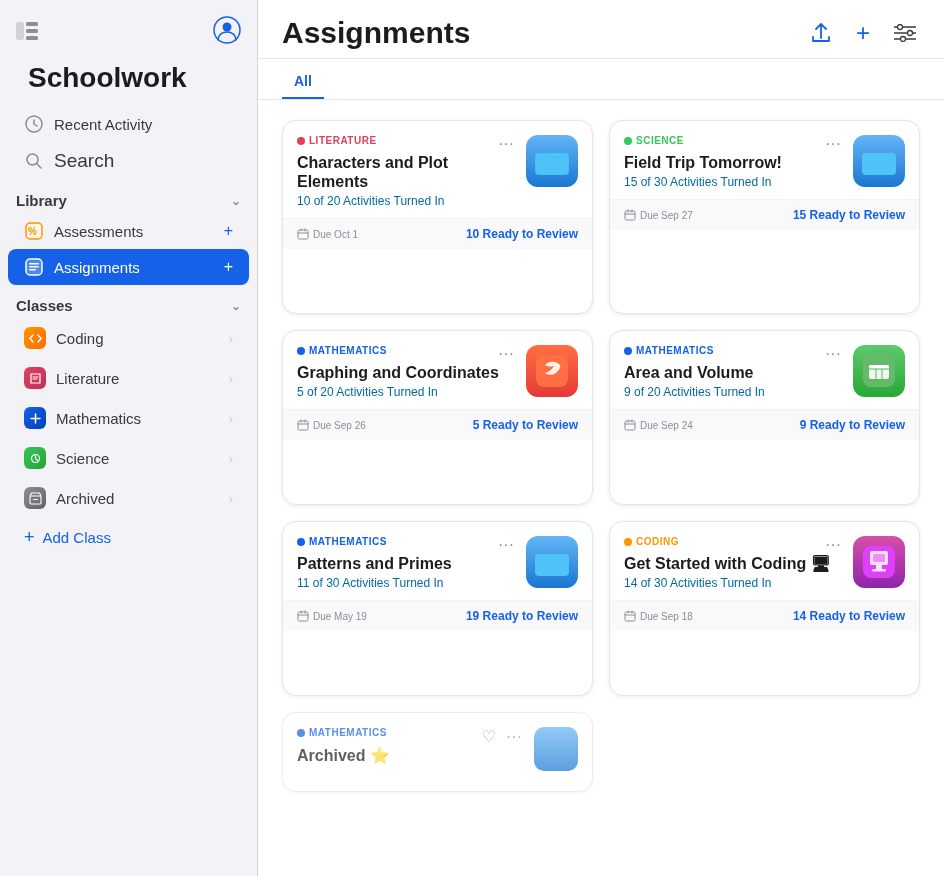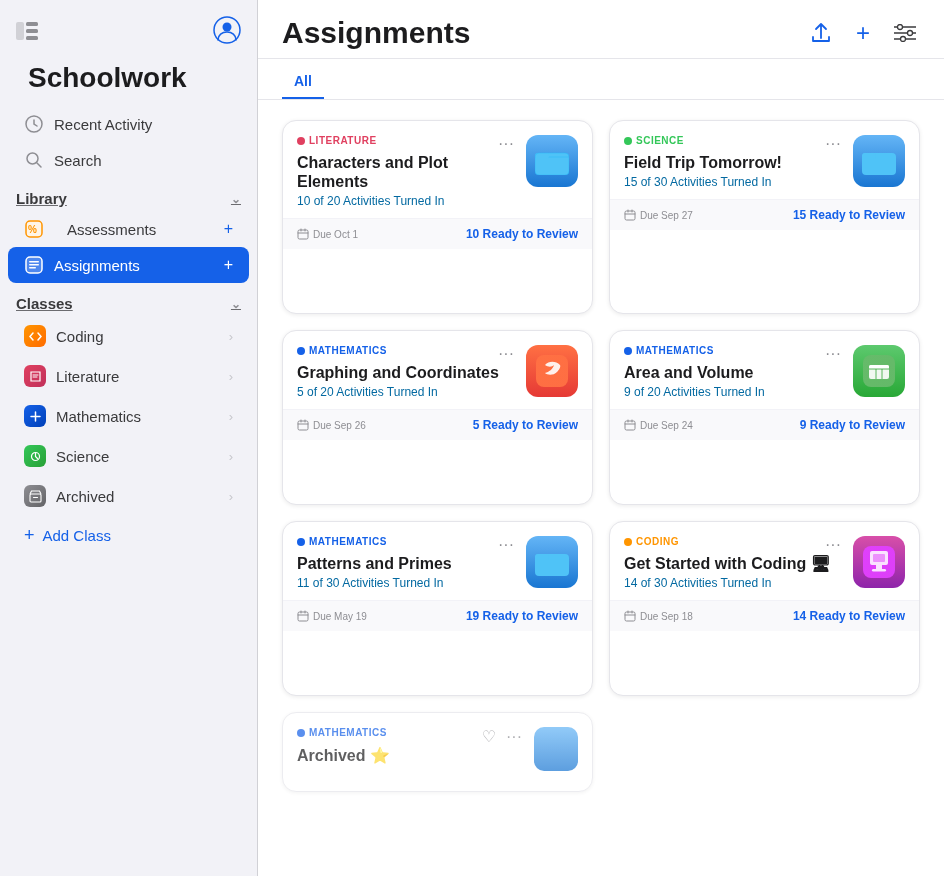--- a/index.html
+++ b/index.html
@@ -60,21 +60,20 @@
 
     .section-header {
       display: flex;
       align-items: center;
       justify-content: space-between;
       padding: 12px 16px 4px 16px;
       font-size: 14px;
       font-weight: 600;
       color: #6c6c70;
       text-transform: none;
-      text-decoration: underline;
     }
 
     .section-chevron {
       font-size: 12px;
       color: #8e8e93;
     }
 
     .sidebar-class-item {
       display: flex;
       align-items: center;
@@ -391,36 +390,36 @@
     <span style="font-size:15px;">Recent Activity</span>
   </div>
 
   <div class="sidebar-nav-item">
     <span class="icon" style="color:#8e8e93;">
       <svg width="18" height="18" viewBox="0 0 18 18" fill="none">
         <circle cx="7.5" cy="7.5" r="5.5" stroke="#8e8e93" stroke-width="1.5" fill="none"></circle>
         <path d="M12 12l4 4" stroke="#8e8e93" stroke-width="1.5" stroke-linecap="round"></path>
       </svg>
     </span>
-    <span style="font-size:15px;">Search</span>
+    <span style="font-size:19px;">Search</span>
   </div>
 
   <div class="section-header">
     <span style="font-size:15px; font-weight:600; color:#3a3a3c;">Library</span>
     <span class="section-chevron">⌄</span>
   </div>
 
   <div class="sidebar-nav-item">
     <span class="assessments-icon" style="color:#ff9500;">
       <svg width="18" height="18" viewBox="0 0 18 18" fill="none">
         <rect x="1" y="1" width="16" height="16" rx="4" fill="#fff5e6" stroke="#ff9500" stroke-width="1.5"></rect>
         <text x="3" y="13" font-size="10" fill="#ff9500" font-weight="700">%</text>
       </svg>
     </span>
-    <span style="font-size:15px;margin-left:13px;">Assessments</span>
+    <span style="font-size:15px;">Assessments</span>
     <span class="sidebar-plus">+</span>
   </div>
 
   <div class="sidebar-nav-item sidebar-item-active">
     <span class="assignments-icon">
       <svg width="18" height="18" viewBox="0 0 18 18" fill="none">
         <rect x="1" y="1" width="16" height="16" rx="4" fill="rgba(255,255,255,0.25)" stroke="white" stroke-width="1.5"></rect>
         <rect x="4" y="5" width="10" height="1.5" rx="0.75" fill="white"></rect>
         <rect x="4" y="8" width="10" height="1.5" rx="0.75" fill="white"></rect>
         <rect x="4" y="11" width="7" height="1.5" rx="0.75" fill="white"></rect>

